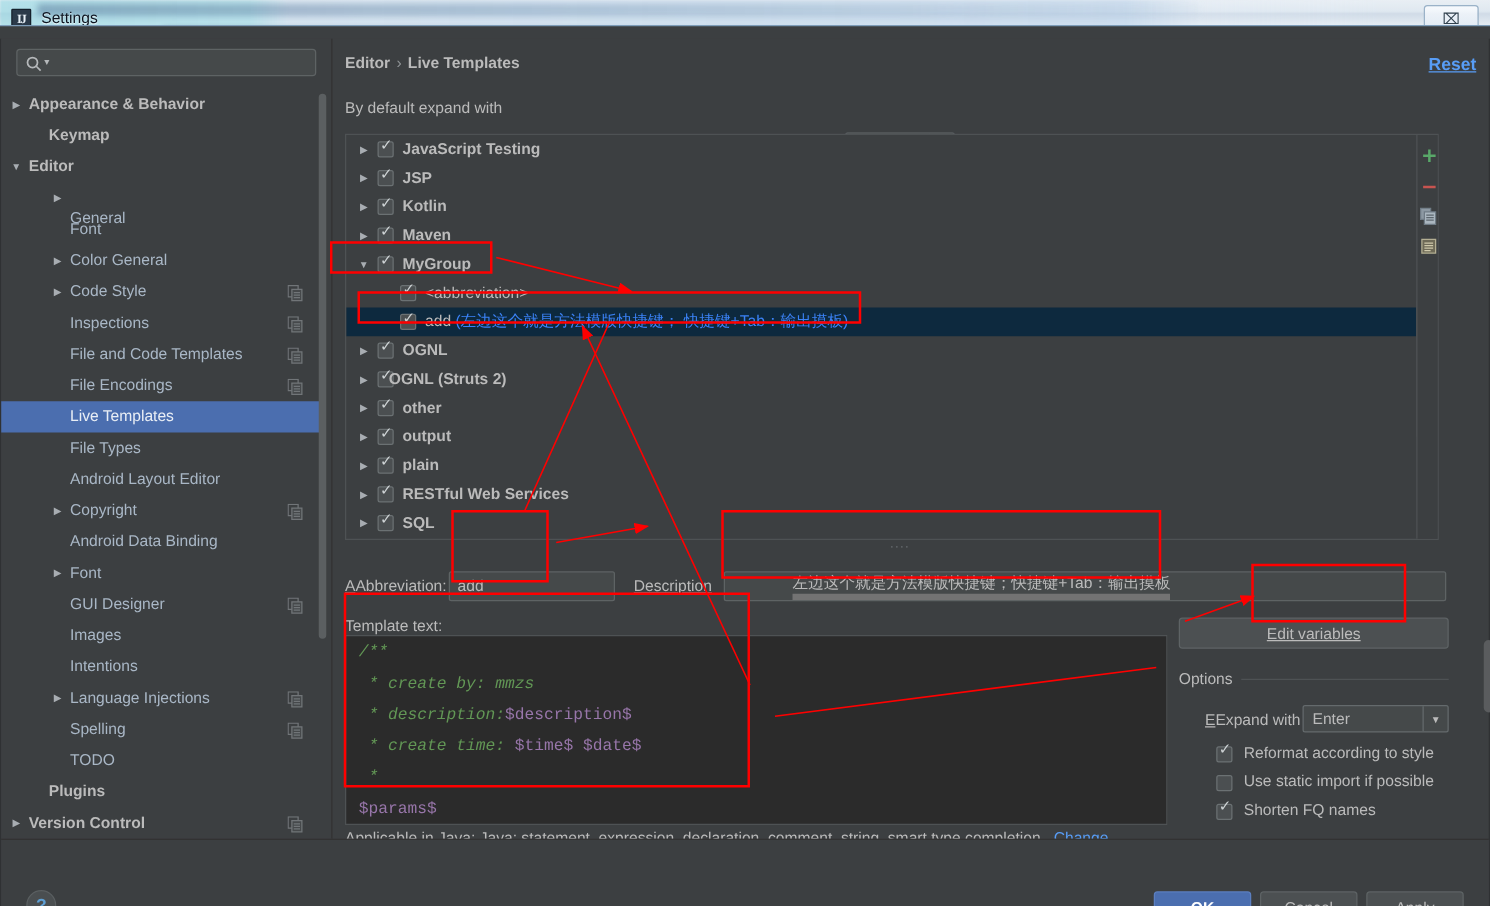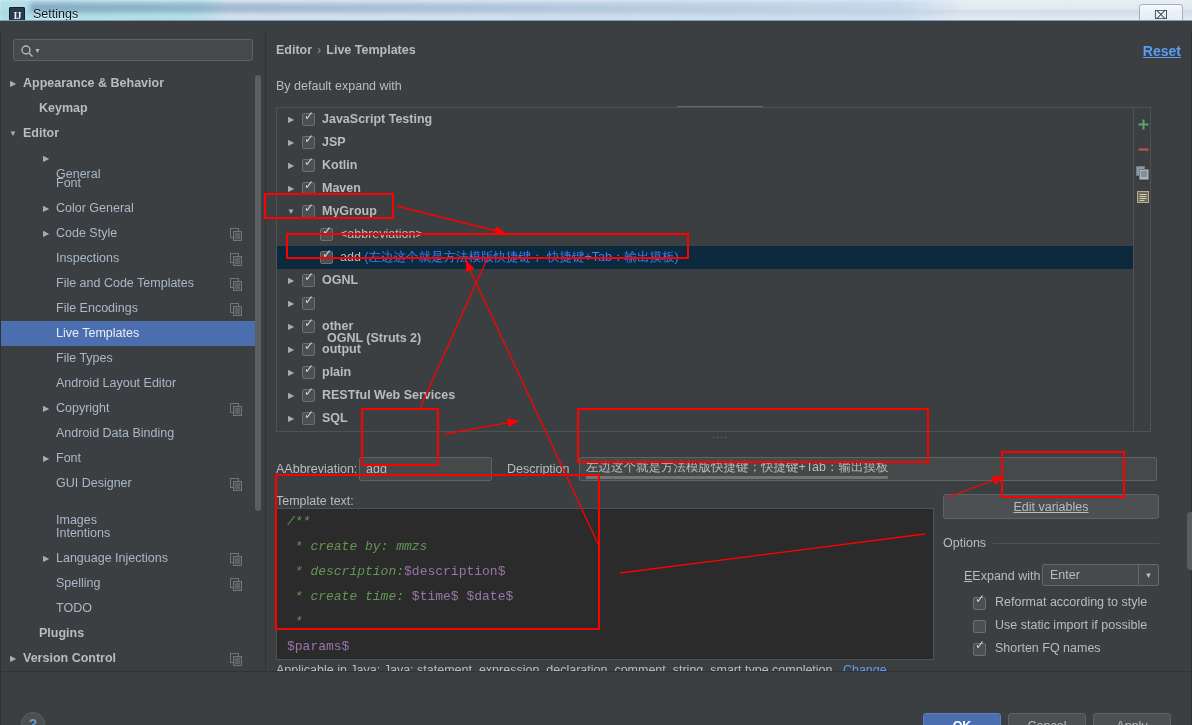--- a/index.html
+++ b/index.html
@@ -193,21 +193,21 @@
     position: absolute; height: 24px;
     background: #45494a; border: 1px solid #5e6364; border-radius: 2px;
     color: #bbbbbb; font-size: 12.5px; padding-left: 6px;
     display: flex; align-items: center;
     font-family: "Liberation Sans", sans-serif;
   }
   #abbrev-label { left: 9px; top: 431px; }
   #abbrev-input { left: 92px; top: 426px; width: 133px; }
   #desc-label { left: 240px; top: 431px; }
   #desc-input { left: 312px; top: 426px; width: 578px; }
-  #desc-input .dtext { border-bottom: 3px solid #737373; padding-bottom: 0px; }
+  #desc-input .dtext { border-bottom: 5px solid #737373; padding-bottom: 0px; margin-left: 48px; }
 
   
   #ttext-label { left: 9px; top: 463px; }
   .editor {
     position: absolute; left: 9px; top: 477px; width: 658px; height: 152px;
     background: #2b2b2b; border: 1px solid #4e5254;
     overflow: hidden;
   }
   .ed-line {
     position: relative; height: 25px; line-height: 25px;
@@ -409,21 +409,21 @@
             <span class="lbl" style="left: 55px;">GUI Designer</span>
             <span class="copy-ico"><svg width="13" height="14" viewBox="0 0 13 14">
                 <rect x="0.5" y="0.5" width="8" height="9" fill="none" stroke="#868b8e"></rect>
                 <rect x="3.5" y="3.5" width="8" height="9" fill="#4a4e50" stroke="#868b8e"></rect>
                 <line x1="5" y1="6" x2="10" y2="6" stroke="#868b8e"></line>
                 <line x1="5" y1="8" x2="10" y2="8" stroke="#868b8e"></line>
                 <line x1="5" y1="10" x2="10" y2="10" stroke="#868b8e"></line>
               </svg></span>
           </div>
           <div class="tree-row">
-            <span class="lbl" style="left: 55px; margin-top: 12px;">Images</span>
+            <span class="lbl" style="left: 55px;">Images</span>
           </div>
           <div class="tree-row">
             <span class="lbl" style="left: 55px;">Intentions</span>
           </div>
           <div class="tree-row">
             <span class="arrow" style="left: 39px;">▶</span>
             <span class="lbl" style="left: 55px;">Language Injections</span>
             <span class="copy-ico"><svg width="13" height="14" viewBox="0 0 13 14">
                 <rect x="0.5" y="0.5" width="8" height="9" fill="none" stroke="#868b8e"></rect>
                 <rect x="3.5" y="3.5" width="8" height="9" fill="#4a4e50" stroke="#868b8e"></rect>
@@ -512,21 +512,21 @@
               <span class="name thin" style="left: 63px;"><span>add</span><span class="desc"> (左边这个就是方法模版快捷键； 快捷键+Tab：输出摸板)</span></span>
             </div>
             <div class="tpl-row">
               <span class="arrow">▶</span>
               <span class="chk checked" style="left: 25px;"></span>
               <span class="name" style="left: 45px;"><span>OGNL</span></span>
             </div>
             <div class="tpl-row">
               <span class="arrow">▶</span>
               <span class="chk checked" style="left: 25px;"></span>
-              <span class="name" style="left: 50px; margin-top: 35px;"><span>OGNL (Struts 2)</span></span>
+              <span class="name" style="left: 34px;"><span>OGNL (Struts 2)</span></span>
             </div>
             <div class="tpl-row">
               <span class="arrow">▶</span>
               <span class="chk checked" style="left: 25px;"></span>
               <span class="name" style="left: 45px;"><span>other</span></span>
             </div>
             <div class="tpl-row">
               <span class="arrow">▶</span>
               <span class="chk checked" style="left: 25px;"></span>
               <span class="name" style="left: 45px;"><span>output</span></span>

